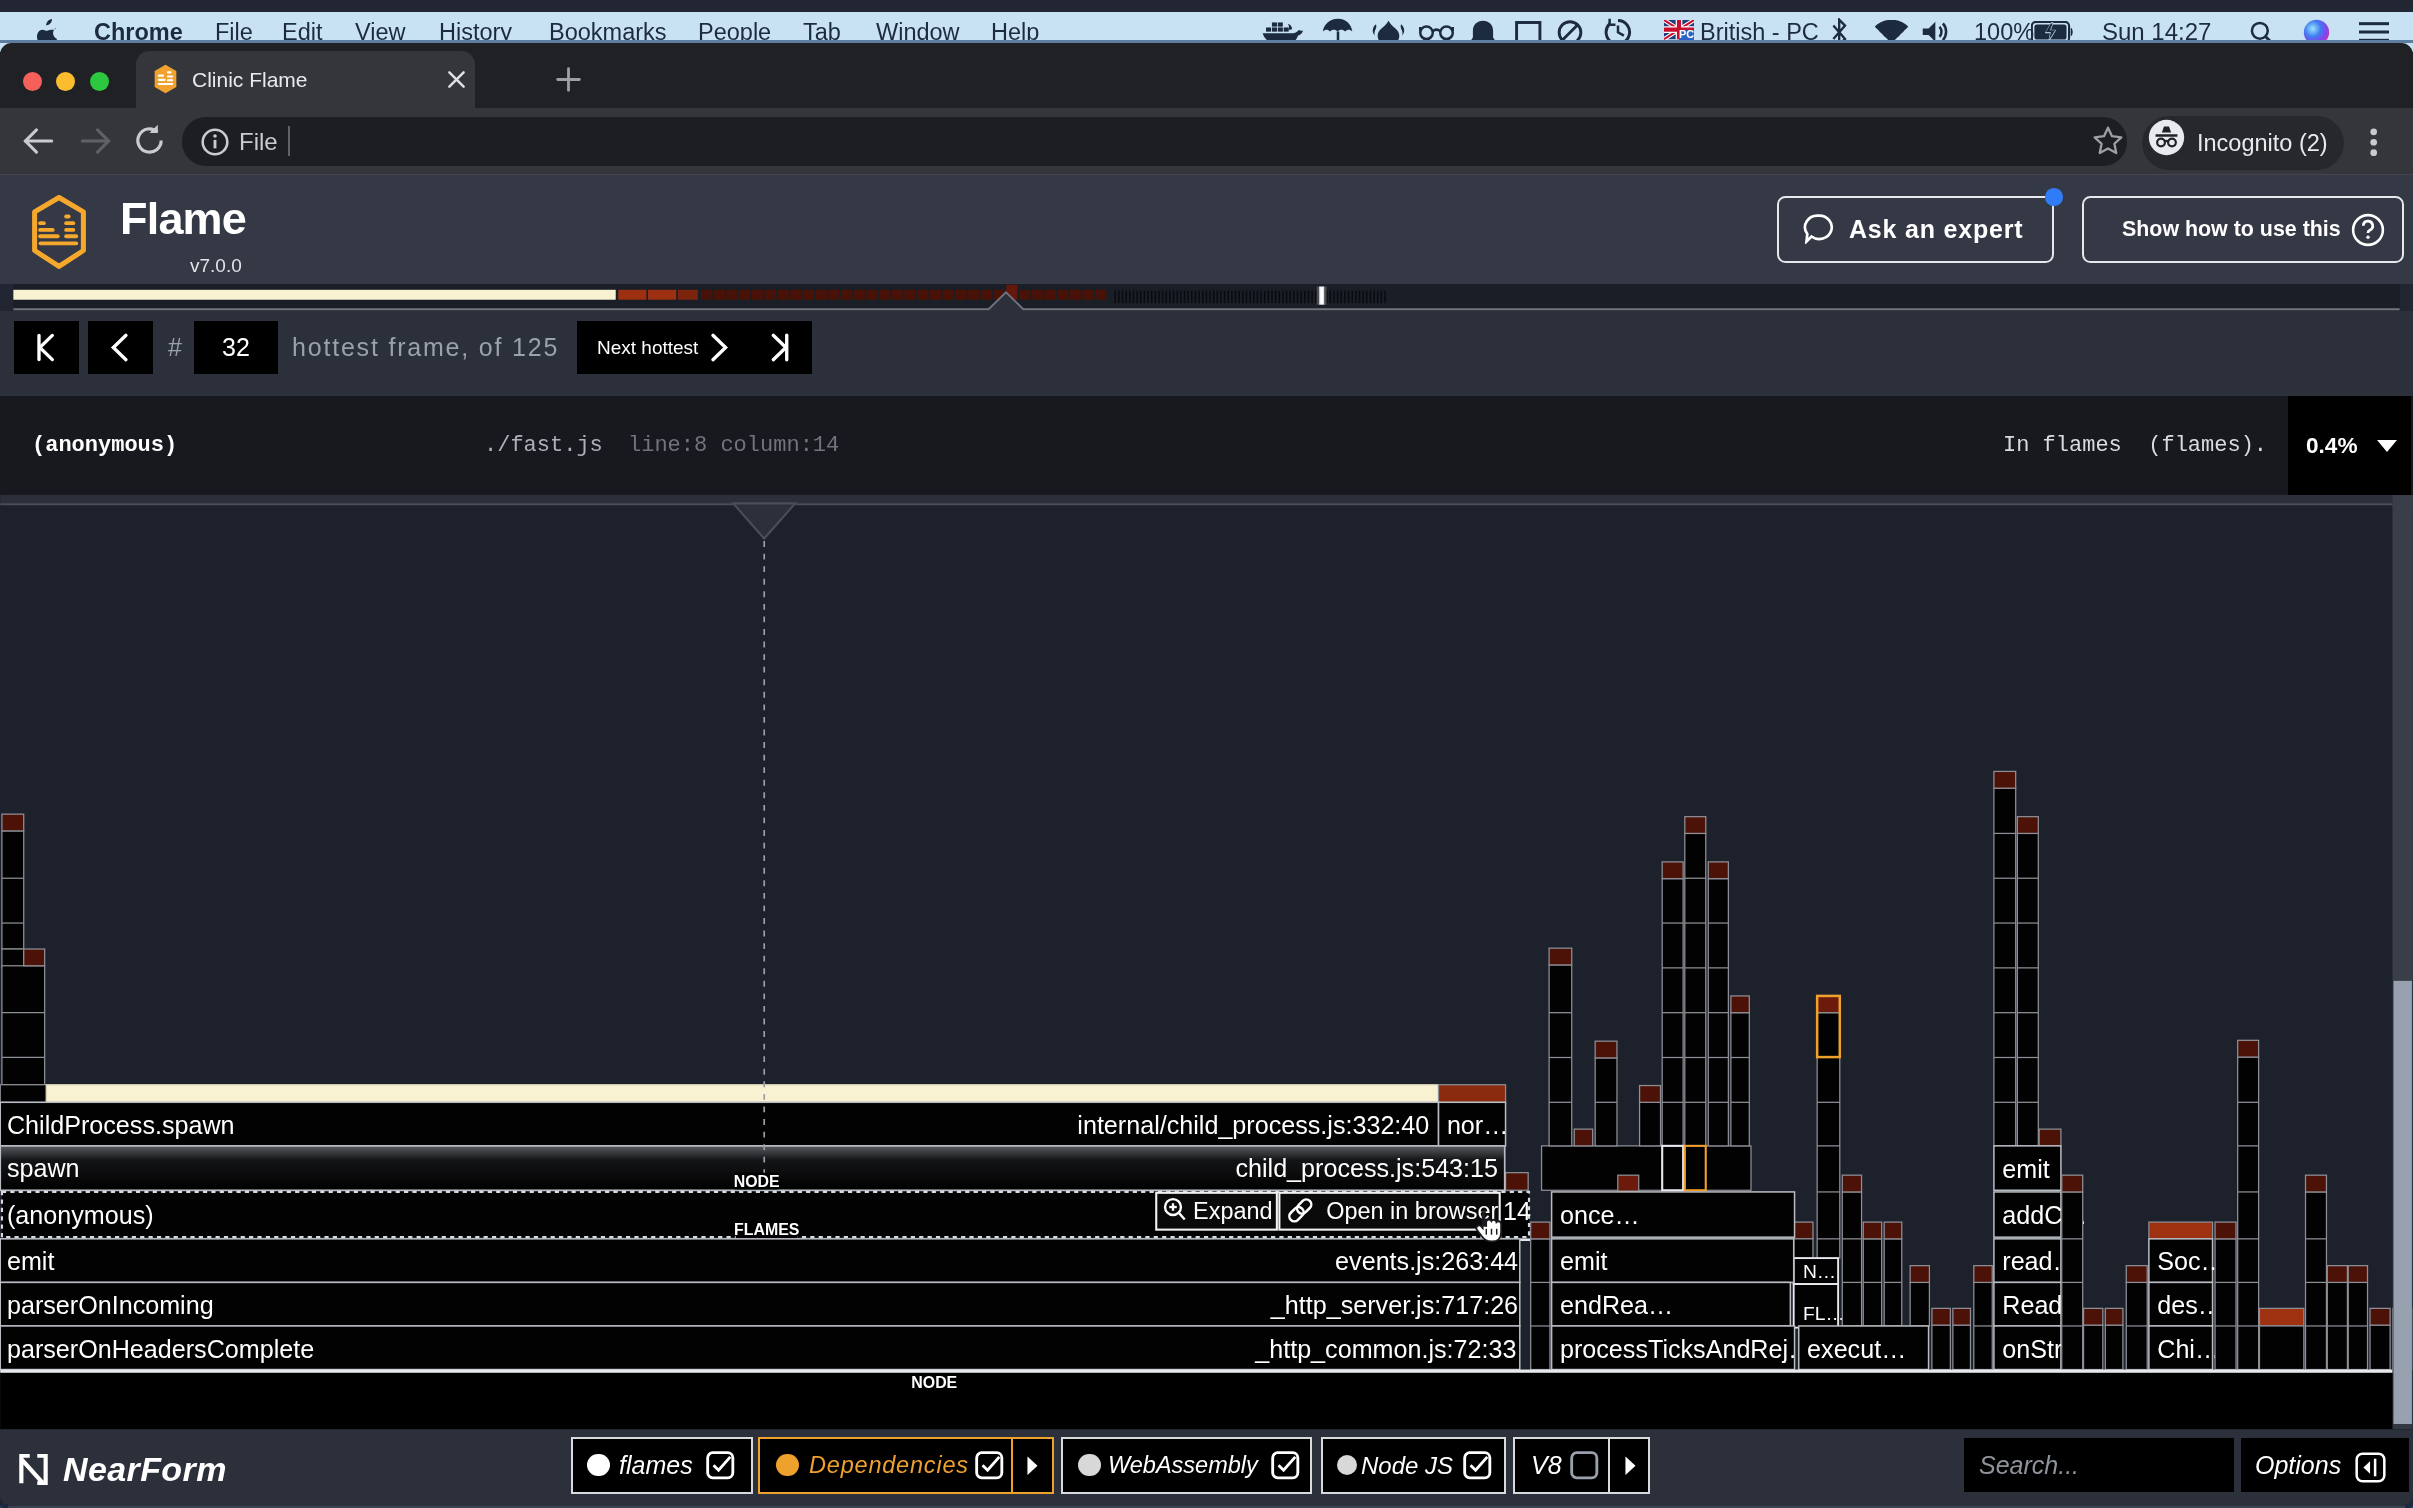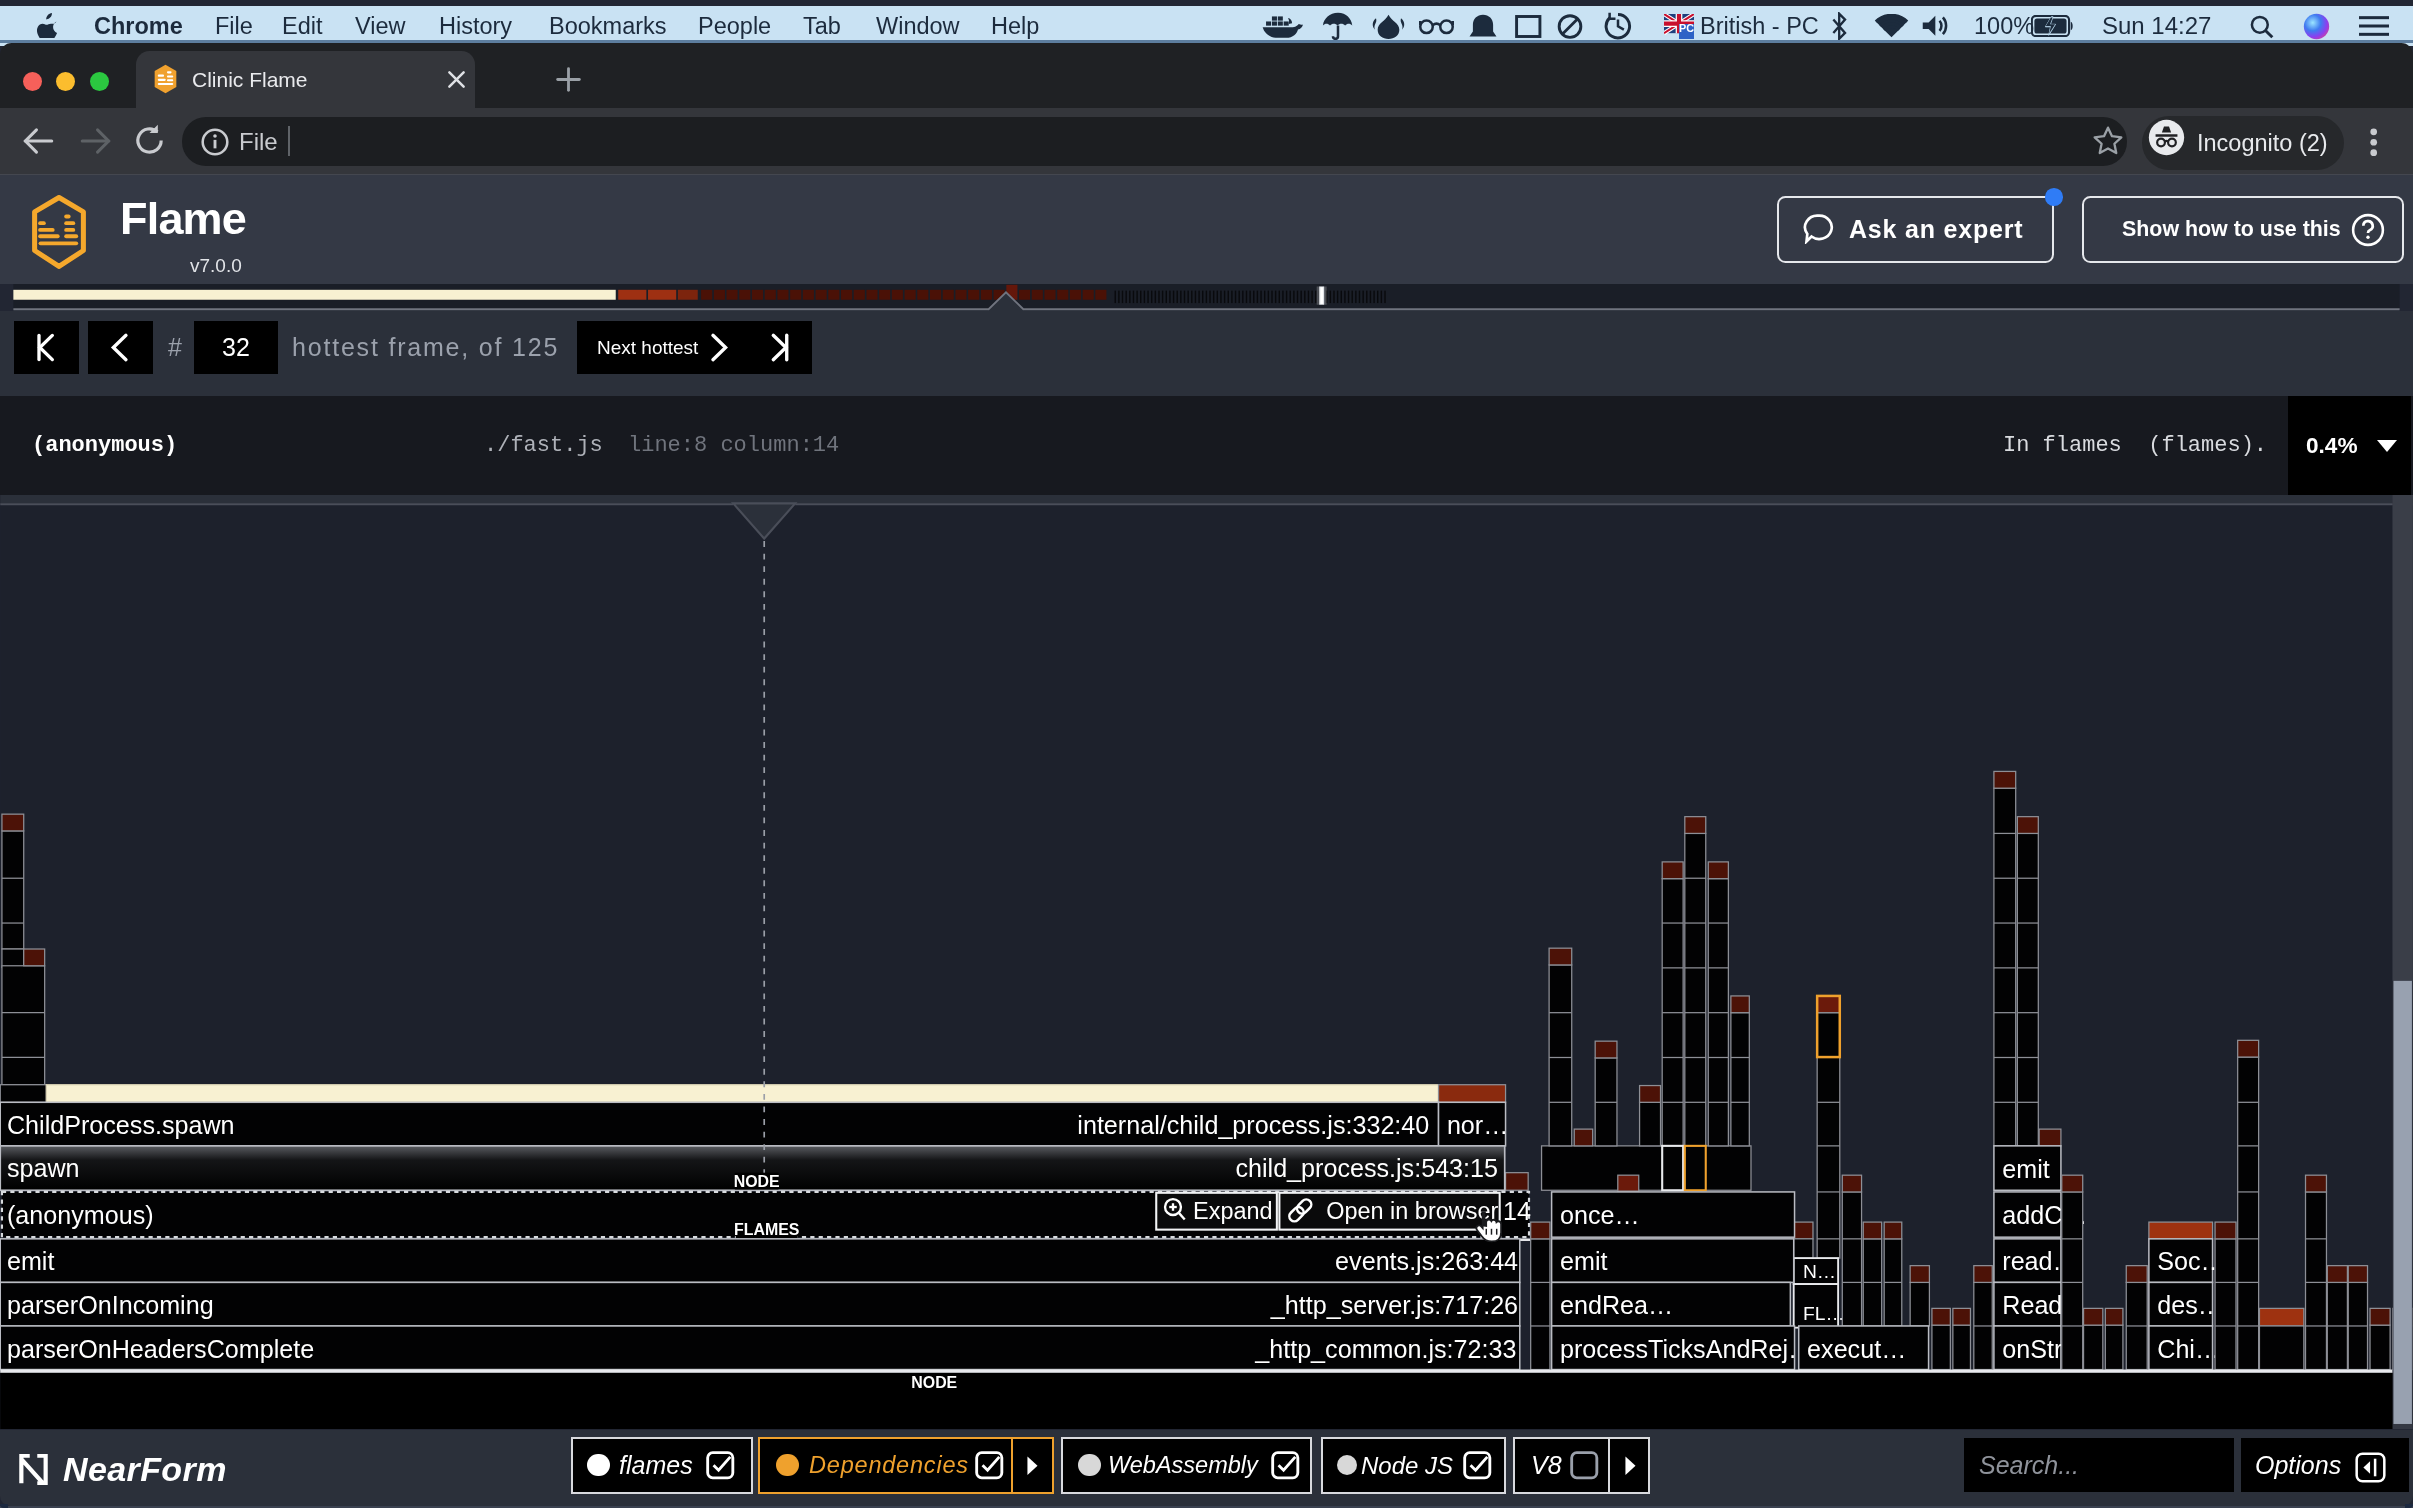--- a/index.html
+++ b/index.html
@@ -5,21 +5,21 @@
   * { margin:0; padding:0; box-sizing:border-box; }
   html,body { width:2413px; height:1508px; overflow:hidden; }
   body { font-family:"Liberation Sans", sans-serif; background:#222633; }
   #screen { position:absolute; left:0; top:0; width:2413px; height:1508px; }
   .abs { position:absolute; }
 </style>
 </head>
 <body>
 <div id="screen">
 
-  <div class="abs" style="left:0;top:6px;width:2413px;height:40px;background:#c9e2f3;">
+  <div class="abs" style="left:0;top:12px;width:2413px;height:40px;background:#c9e2f3;">
     <svg class="abs" style="left:37px;top:6.7px" width="21" height="25" viewBox="0 0 26 31">
       <path d="M18.4,0 c0.3,2 -0.6,4 -1.8,5.4 c-1.2,1.5 -3.2,2.6 -5.1,2.5 c-0.3,-1.9 0.6,-3.9 1.8,-5.2 C14.6,1.2 16.7,0.2 18.4,0 Z M24.1,10.5 c-2.6,1.5 -4.2,4 -4.2,7 c0,3.3 2,6.2 4.9,7.4 c-0.7,2 -1.6,3.8 -2.9,5.5 c-1.2,1.6 -2.5,3.3 -4.5,3.3 c-2,0 -2.6,-1.2 -4.9,-1.2 c-2.3,0 -3,1.2 -4.9,1.3 c-2,0.1 -3.5,-1.8 -4.7,-3.4 C0.5,27 -1.4,21.2 1.1,16.9 c1.2,-2.1 3.5,-3.5 5.9,-3.5 c1.9,0 3.5,1.3 4.9,1.3 c1.4,0 3.4,-1.6 5.7,-1.4 C19.1,13.3 22.3,13.8 24.1,10.5 Z" fill="#1c2b3d"></path>
     </svg>
     <div class="abs" style="left:94px;top:0;height:40px;line-height:40px;font-size:23.5px;font-weight:bold;color:#1c2b3d;">Chrome</div>
     <div class="abs" style="left:215px;top:0;height:40px;line-height:40px;font-size:23.5px;color:#1c2b3d;">File</div>
     <div class="abs" style="left:282px;top:0;height:40px;line-height:40px;font-size:23.5px;color:#1c2b3d;">Edit</div>
     <div class="abs" style="left:355px;top:0;height:40px;line-height:40px;font-size:23.5px;color:#1c2b3d;">View</div>
     <div class="abs" style="left:439px;top:0;height:40px;line-height:40px;font-size:23.5px;color:#1c2b3d;">History</div>
     <div class="abs" style="left:549px;top:0;height:40px;line-height:40px;font-size:23.5px;color:#1c2b3d;">Bookmarks</div>
     <div class="abs" style="left:698px;top:0;height:40px;line-height:40px;font-size:23.5px;color:#1c2b3d;">People</div>

